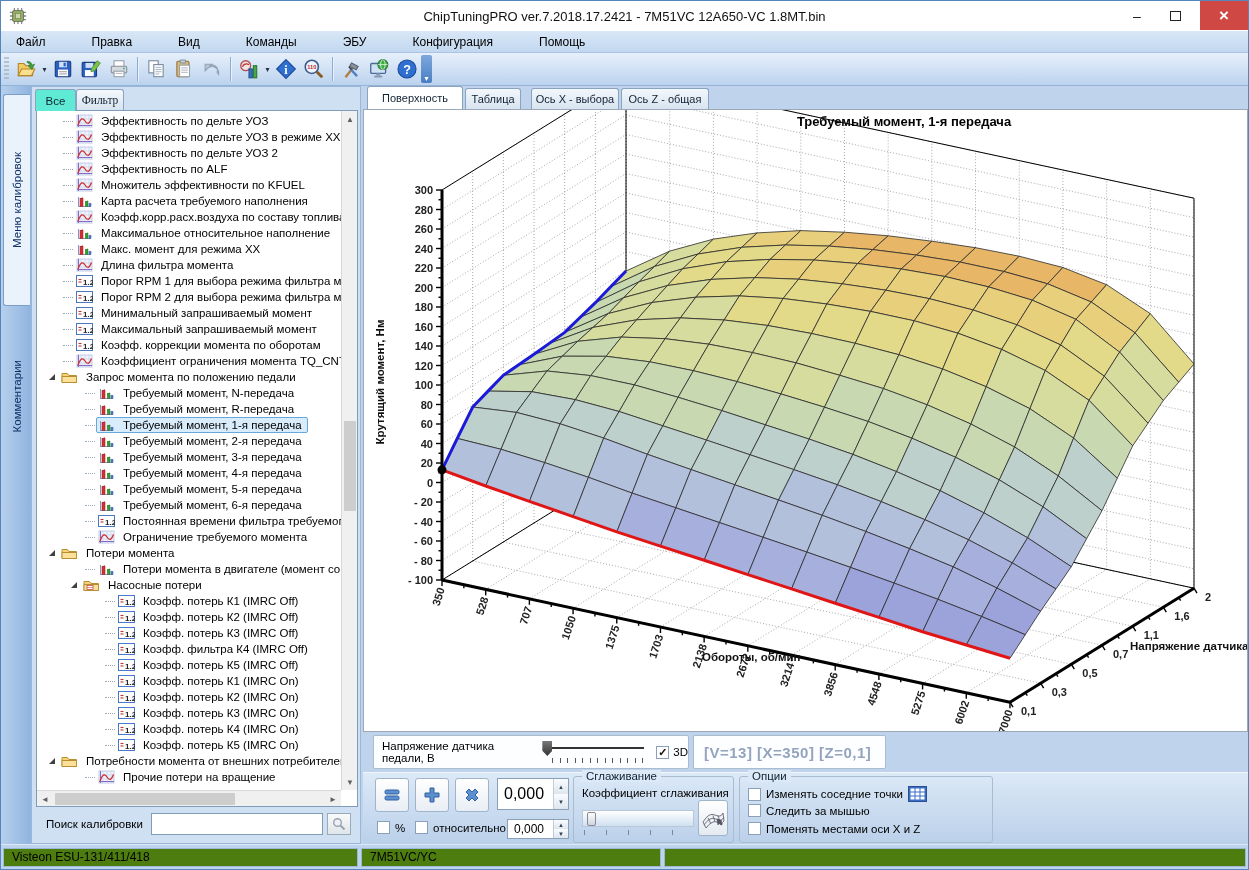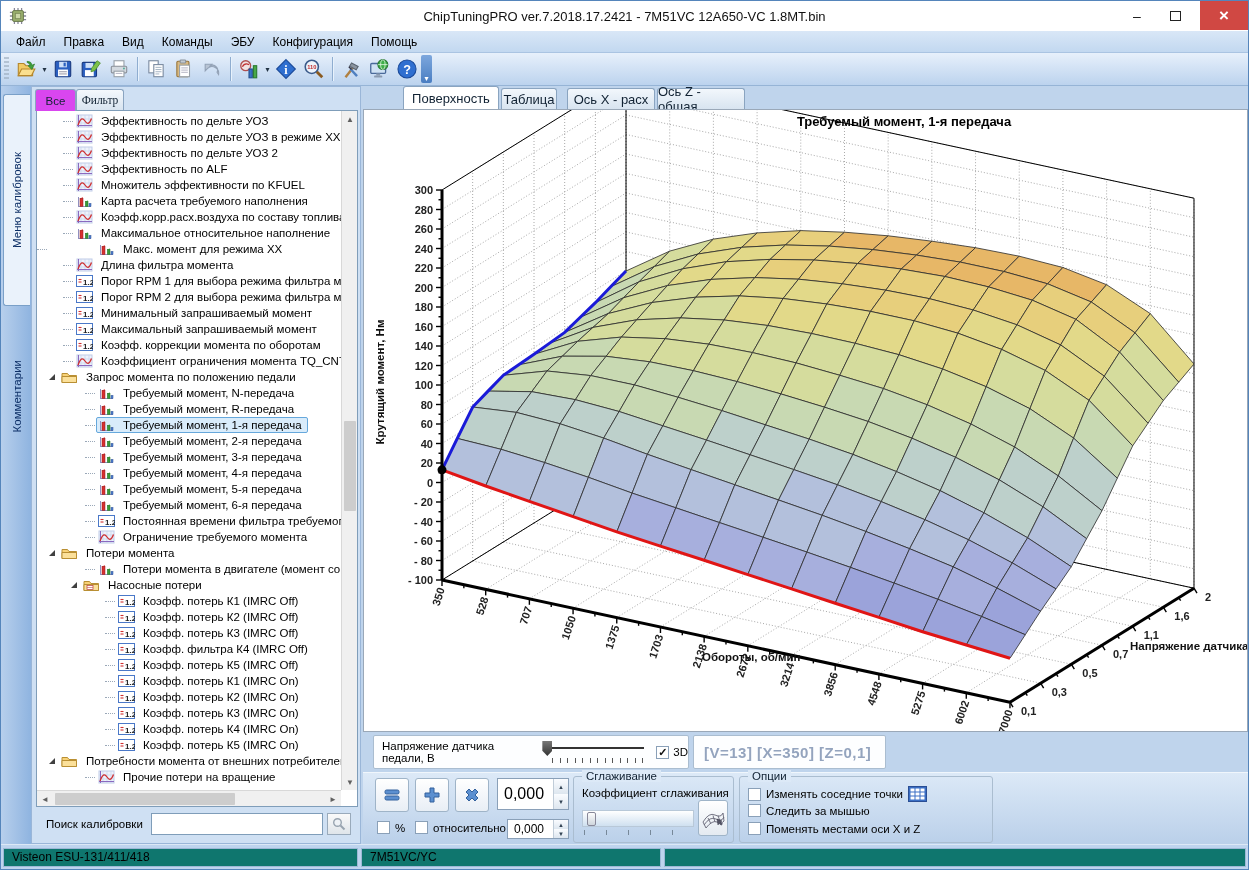--- a/index.html
+++ b/index.html
@@ -10,62 +10,62 @@
   #titlebar { position:absolute; left:0; top:0; width:100%; height:30px; background:#fff; display:flex; align-items:center; }
   #title-text { position:absolute; left:0; right:0; text-align:center; font-size:13px; color:#111; }
   #app-icon { position:absolute; left:8px; top:6px; width:18px; height:18px; }
   .winbtn { position:absolute; top:0; height:29px; display:flex; align-items:center; justify-content:center; font-size:14px; color:#222; }
   #btn-min { right:94px; width:34px; }
   #btn-max { right:56px; width:34px; }
   #btn-max span { display:block; width:11px; height:10px; border:1.5px solid #222; }
   #btn-close { right:0; width:48px; background:#d04843; color:#fff; font-size:17px; font-weight:bold; }
 
   
-  #menubar { position:absolute; left:0; top:30px; width:100%; height:22px; background:linear-gradient(#d9e7f7,#c2d8f0); border-bottom:1px solid #aac4e2; display:flex; align-items:center; padding-left:6px; }
+  #menubar { position:absolute; left:0; top:30px; width:100%; height:22px; background:linear-gradient(#d9e7f7,#c2d8f0); border-bottom:1px solid #aac4e2; display:flex; align-items:center; padding-left:6px;gap:28px; }
   .menu-item { font-size:12px; color:#000; padding:3px 9px; }
 
   
   #toolbar { position:absolute; left:0; top:52px; width:100%; height:33px; background:linear-gradient(#e7f0fb,#bcd3ee); border-bottom:1px solid #96b4d6; display:flex; align-items:center; padding-left:3px; }
   #toolbar-grip { width:5px; height:24px; margin-right:3px; background:repeating-linear-gradient(#9ab 0 2px, transparent 2px 4px); opacity:.6; }
   .tb-btn { width:28px; height:28px; display:flex; align-items:center; justify-content:center; border-radius:3px; }
   .tb-sep { width:1px; height:24px; background:#8fadd0; margin:0 4px; box-shadow:1px 0 0 #e8f2fc; }
   .tb-drop { width:9px; height:28px; display:flex; align-items:flex-end; justify-content:center; font-size:8px; color:#234; padding-bottom:9px; }
   .tb-overflow { width:11px; height:28px; background:linear-gradient(#7da7dd,#4a7ec2); color:#fff; font-size:8px; display:flex; align-items:flex-end; justify-content:center; border-radius:2px; }
 
   
   #vstrip { position:absolute; left:0; top:85px; width:30px; bottom:25px; background:linear-gradient(to right,#b7cfec,#8fb4e0); }
   .vtab { position:absolute; left:2px; width:27px; display:flex; align-items:center; justify-content:center; }
   .vtab span { writing-mode:vertical-rl; transform:rotate(180deg); font-size:11.5px; color:#0d2f66; white-space:nowrap; }
   .vtab.active { background:#eaf2fb; border:1px solid #7aa0c8; border-right:none; border-radius:3px 0 0 3px; }
 
   
   #leftpanel { position:absolute; left:30px; top:85px; width:330px; bottom:25px; background:#cfe0f3; border:1px solid #9ab6d8; }
   .ttab { position:absolute; top:2px; height:21px; font-size:11.5px; display:flex; align-items:center; justify-content:center; border:1px solid #8aa4c0; border-bottom:none; border-radius:3px 3px 0 0; background:linear-gradient(#f4f8fc,#d8e4f0); color:#123; }
-  .ttab.active { background:#d946ef; height:22px; z-index:2; }
+  .ttab.active { background:#5eead4; height:22px; z-index:2; }
   #treebox { position:absolute; left:4px; top:23px; width:322px; height:697px; background:#fff; border:1px solid #7f9db9; }
   #tree { position:absolute; left:0; top:0; right:16px; bottom:16px; overflow:hidden; padding-top:2px; }
   .trow { height:16px; display:flex; align-items:center; white-space:nowrap; font-size:11.5px; color:#000; position:relative; }
   .trow .conn { border-top:1px dotted #9aa8b8; width:10px; margin-right:1px; flex:none; }
   .trow .arrow { width:0; height:0; border-bottom:6px solid #404040; border-left:6px solid transparent; margin-right:4px; flex:none; }
   .trow .ticon { width:17px; height:14px; margin-right:4px; flex:none; }
   .tlabel { padding:0 3px; border:1px solid transparent; }
   .trow.sel .tlabelwrap { background:#d9ecfb; border:1px solid #66a8dc; border-radius:2px; }
   .tlabelwrap { display:inline-flex; align-items:center; border:1px solid transparent; padding:0 1px; }
   
   .sb-v { position:absolute; right:0; top:0; width:16px; bottom:16px; background:#f0f0f0; border-left:1px solid #d8d8d8; }
   .sb-h { position:absolute; left:0; bottom:0; height:16px; right:16px; background:#f0f0f0; border-top:1px solid #d8d8d8; }
   .sb-btn { position:absolute; width:16px; height:16px; color:#606060; font-size:8px; display:flex; align-items:center; justify-content:center; }
   .sb-thumb { position:absolute; background:#cdcdcd; border-radius:1px; }
   #search-row { position:absolute; left:0; bottom:4px; height:30px; width:100%; display:flex; align-items:center; }
   #search-label { font-size:11.5px; margin-left:14px; color:#000; }
   #search-input { margin-left:8px; width:172px; height:22px; border:1px solid #7f9db9; background:#fff; font-size:12px; padding:0 4px; }
   #search-btn { margin-left:4px; width:24px; height:22px; border:1px solid #9ab; background:linear-gradient(#fafafa,#dfe5ea); display:flex; align-items:center; justify-content:center; }
 
   
-  .rtab { position:absolute; top:87px; height:21px; font-size:13px; display:flex; align-items:center; justify-content:center; border:1px solid #8aa4c0; border-bottom:none; border-radius:3px 3px 0 0; background:linear-gradient(#f2f7fc,#d8e4f0); color:#123;margin-left:36px; }
+  .rtab { position:absolute; top:87px; height:21px; font-size:11px; display:flex; align-items:center; justify-content:center; border:1px solid #8aa4c0; border-bottom:none; border-radius:3px 3px 0 0; background:linear-gradient(#f2f7fc,#d8e4f0); color:#123; }
   .rtab.active { top:85px; height:23px; background:#fff; z-index:3; }
 
   
   #chartbox { position:absolute; left:362px; top:108px; width:885px; height:623px; background:#fff; border:1px solid #9aa8b8; }
   .gridline { stroke:#a9a9a9; stroke-width:1; stroke-dasharray:1 2; fill:none; }
   .boxedge { stroke:#000; stroke-width:1; fill:none; }
   .axis { stroke:#000; stroke-width:3; fill:none; }
   .tickmark { stroke:#000; stroke-width:1.4; }
   .ticklabel { font:bold 11px "Liberation Sans",sans-serif; fill:#222; }
   .axtitle { font:bold 11.5px "Liberation Sans",sans-serif; fill:#111; }
@@ -94,21 +94,21 @@
   .cb-row { position:absolute; display:flex; align-items:center; gap:5px; font-size:11.5px; color:#000; }
   .grp { position:absolute; top:3px; height:67px; border:1px solid #aabdd0; border-radius:3px; }
   .grp-label { position:absolute; top:-7px; left:8px; background:linear-gradient(#dce9f7,#dce9f7); padding:0 4px; font-size:11.5px; color:#123; }
   #smooth-slider { position:absolute; left:8px; top:33px; width:112px; height:17px; background:linear-gradient(#ffffff,#cfe0f0); border:1px solid #b8c8d8; }
   #smooth-slider .thumb { position:absolute; left:4px; top:1px; width:9px; height:14px; background:linear-gradient(#fdfdfd,#cfd6dd); border:1px solid #889; border-radius:2px; }
   #smooth-ticks { position:absolute; left:10px; top:53px; width:110px; height:5px; background:repeating-linear-gradient(90deg,#789 0 1px,transparent 1px 22px); }
   #smooth-btn { position:absolute; right:5px; top:23px; width:30px; height:36px; background:linear-gradient(#ffffff,#e4eaf1); border:1px solid #9fb4c8; border-radius:3px; display:flex; align-items:center; justify-content:center; }
 
   
   #statusbar { position:absolute; left:0; bottom:0; width:100%; height:25px; background:#bed4ee; border-top:1px solid #dce8f6; display:flex; align-items:center; gap:3px; padding:2px 2px; }
-  .status-cell { height:19px; border:1px solid #9db8d6; background:#0f766e; font-size:12px; color:#000; display:flex; align-items:center; padding-left:8px; }
+  .status-cell { height:19px; border:1px solid #9db8d6; background:#4d7c0f; font-size:12px; color:#000; display:flex; align-items:center; padding-left:8px; }
 </style>
 </head>
 <body>
 
 <div id="window">
   <div id="titlebar">
     <svg id="app-icon" viewBox="0 0 20 20">
       <g stroke="#889" stroke-width="1.4">
           <path d="M4 6h-3M4 10h-3M4 14h-3M16 6h3M16 10h3M16 14h3M6 4v-3M10 4v-3M14 4v-3M6 16v3M10 16v3M14 16v3"></path>
         </g>
@@ -417,21 +417,21 @@
                 <line x1="2.5" y1="13" x2="2.5" y2="3" stroke="#9090c0" stroke-width="1"></line>
                 <path d="M4 4.5 l3-1.5 v7.5 l-3 1.5z" fill="#e86060"></path>
                 <rect x="4" y="4.5" width="3" height="8" fill="#d83030" stroke="#901818" stroke-width="0.5"></rect>
                 <path d="M9.5 7.5 l2.5-1.2 v5 l-2.5 1.2z" fill="#70c070"></path>
                 <rect x="9.5" y="7.5" width="2.5" height="5" fill="#3a9a3a" stroke="#20701f" stroke-width="0.5"></rect>
                 <rect x="13" y="9.5" width="2" height="3" fill="#5080d0" stroke="#2a4e94" stroke-width="0.5"></rect>
               </svg>
               <span class="tlabel">Максимальное относительное наполнение</span>
             </span>
           </div>
-          <div class="trow" style=" gap: 48px;">
+          <div class="trow" style="padding-left: 26px;">
             <span class="conn"></span>
             <span class="tlabelwrap">
               <svg class="ticon" viewBox="0 0 17 14">
                 <line x1="2" y1="12.5" x2="15" y2="12.5" stroke="#9090c0" stroke-width="1"></line>
                 <line x1="2.5" y1="13" x2="2.5" y2="3" stroke="#9090c0" stroke-width="1"></line>
                 <path d="M4 4.5 l3-1.5 v7.5 l-3 1.5z" fill="#e86060"></path>
                 <rect x="4" y="4.5" width="3" height="8" fill="#d83030" stroke="#901818" stroke-width="0.5"></rect>
                 <path d="M9.5 7.5 l2.5-1.2 v5 l-2.5 1.2z" fill="#70c070"></path>
                 <rect x="9.5" y="7.5" width="2.5" height="5" fill="#3a9a3a" stroke="#20701f" stroke-width="0.5"></rect>
                 <rect x="13" y="9.5" width="2" height="3" fill="#5080d0" stroke="#2a4e94" stroke-width="0.5"></rect>
@@ -944,21 +944,21 @@
           <circle cx="5.5" cy="5.5" r="3.8" fill="#eef2f6" stroke="#98a4b0" stroke-width="1.4"></circle>
           <line x1="8.5" y1="8.5" x2="12.5" y2="12.5" stroke="#98a4b0" stroke-width="2"></line>
         </svg>
       </div>
     </div>
   </div>
 
   <div id="rtabs">
       <div class="rtab active" style="left: 366px; width: 96px;">Поверхность</div>
       <div class="rtab" style="left: 464px; width: 56px;">Таблица</div>
-      <div class="rtab" style="left: 530px; width: 88px;">Ось X - расх</div>
+      <div class="rtab" style="left: 530px; width: 88px;">Ось X - выбора</div>
       <div class="rtab" style="left: 620px; width: 88px;">Ось Z - общая</div>
     </div>
 
   <div id="chartbox">
     <svg width="883" height="621" viewBox="0 0 883 621">
         <line x1="78" y1="470" x2="262.02" y2="356" class="gridline"></line>
         <line x1="262.02" y1="356" x2="829.99" y2="478.20000000000005" class="gridline"></line>
         <line x1="78" y1="450.5" x2="262.02" y2="336.5" class="gridline"></line>
         <line x1="262.02" y1="336.5" x2="829.99" y2="458.70000000000005" class="gridline"></line>
         <line x1="78" y1="431" x2="262.02" y2="317" class="gridline"></line>

